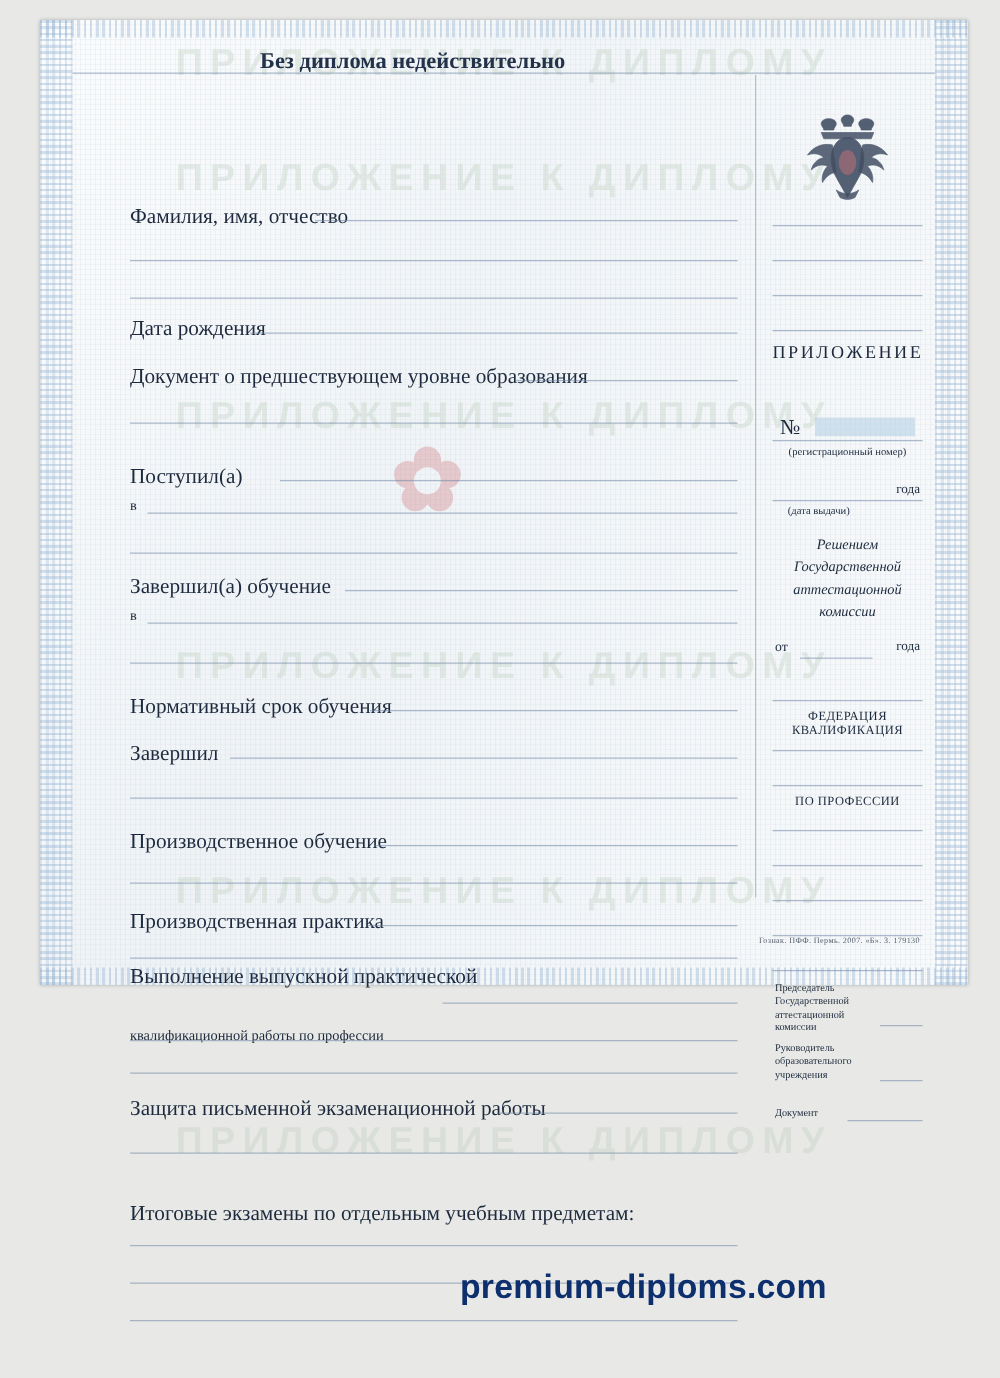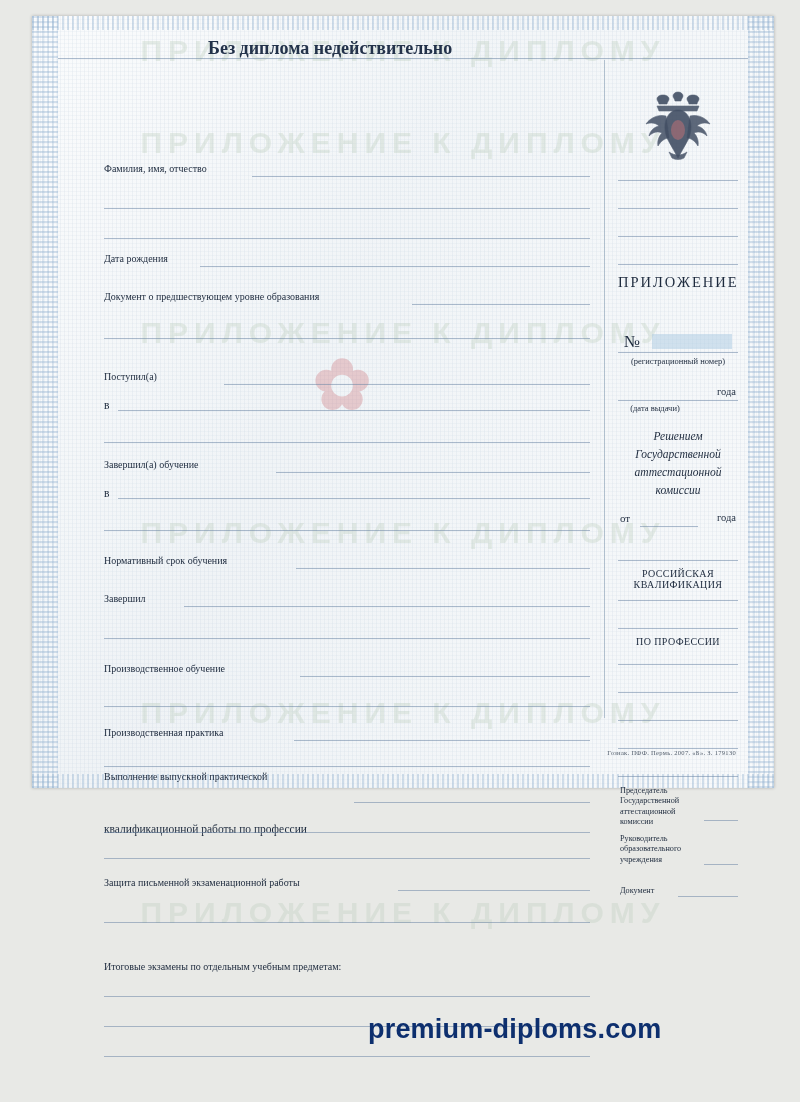--- a/index.html
+++ b/index.html
@@ -79,21 +79,21 @@
   }
   .hline-top{
     position:absolute;left:0;right:0;top:28px;height:1px;background:rgba(110,135,165,0.55);
   }
 
   
   .left{position:absolute;left:0;top:30px;width:546px;bottom:56px;}
   .field{position:absolute;left:46px;right:14px;}
   .field .lbl{
     position:absolute;left:0;top:-13px;
-    font-size:10px;color:#1d2a3d;white-space:nowrap;
+    font-size:17px;color:#1d2a3d;white-space:nowrap;
     font-family:"Liberation Serif", serif;
   }
   .field .lbl2{
     position:absolute;left:0;top:4px;
     font-size:11.5px;color:#1d2a3d;white-space:nowrap;
     font-family:"Liberation Serif", serif;
   }
   .rule{
     position:absolute;left:0;right:0;height:1px;
     background:rgba(110,135,165,0.55);
@@ -288,21 +288,21 @@
       <div class="rtext" style="top:370px;font-size:11.5px;font-style:italic;">Решением</div>
       <div class="rtext" style="top:388px;font-size:11.5px;font-style:italic;">Государственной</div>
       <div class="rtext" style="top:406px;font-size:11.5px;font-style:italic;">аттестационной</div>
       <div class="rtext" style="top:424px;font-size:11.5px;font-style:italic;">комиссии</div>
 
       <div style="position:absolute;left:2px;top:452px;font-size:11px;color:#1d2a3d;">от</div>
       <div class="rrule" style="top:466px;left:22px;right:40px;"></div>
       <div style="position:absolute;right:2px;top:452px;font-size:10.5px;color:#1d2a3d;">года</div>
 
       <div class="rrule" style="top:500px;"></div>
-      <div class="rtext" style="top:508px;font-size:10px;letter-spacing:.4px;">РОССИЙСКАЯ КВАЛИФИКАЦИЯ</div>
+      <div class="rtext" style="top:508px;font-size:10px;letter-spacing:.4px;">ФЕДЕРАЦИЯ КВАЛИФИКАЦИЯ</div>
       <div class="rrule" style="top:540px;"></div>
       <div class="rrule" style="top:568px;"></div>
 
       <div class="rtext" style="top:576px;font-size:10px;letter-spacing:.4px;">ПО ПРОФЕССИИ</div>
       <div class="rrule" style="top:604px;"></div>
       <div class="rrule" style="top:632px;"></div>
       <div class="rrule" style="top:660px;"></div>
       <div class="rrule" style="top:688px;"></div>
       <div class="rrule" style="top:716px;"></div>
 

